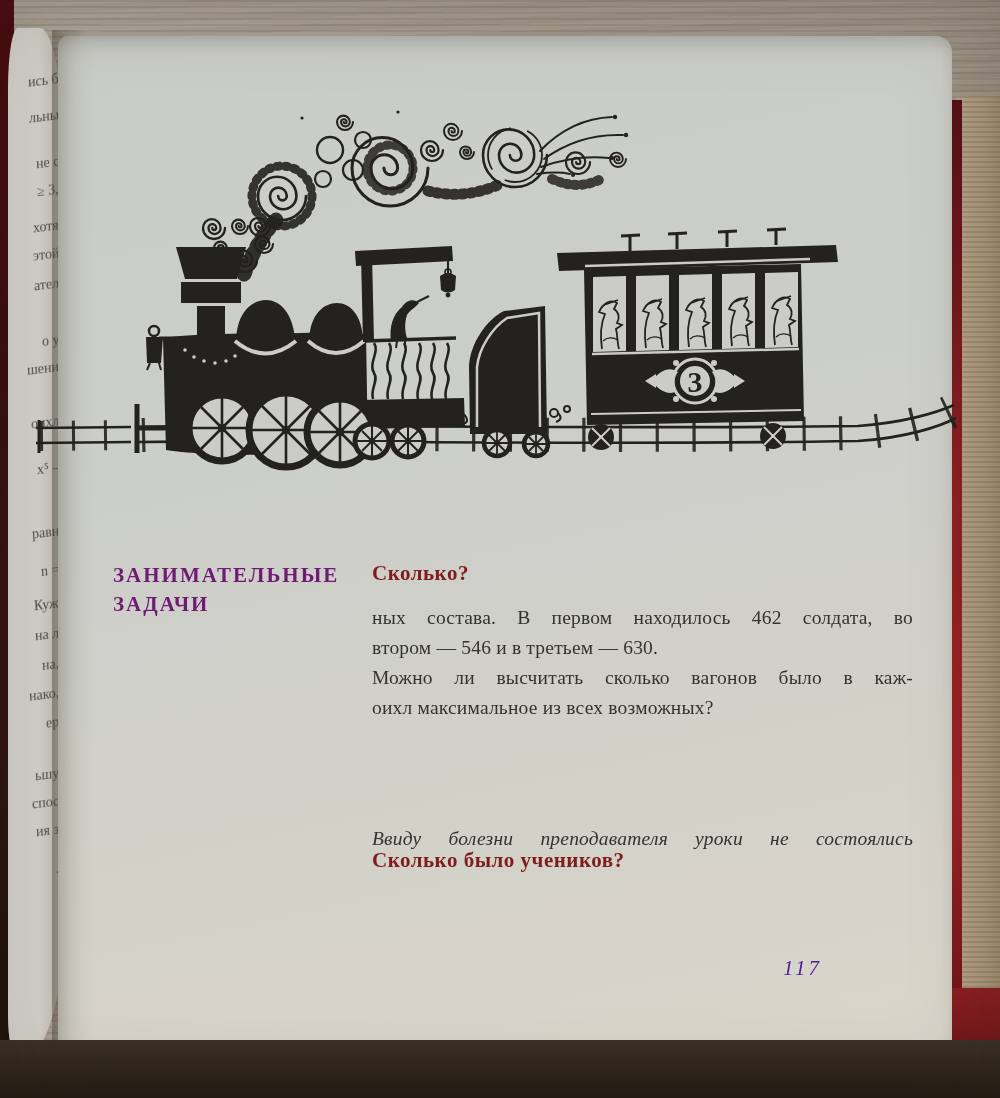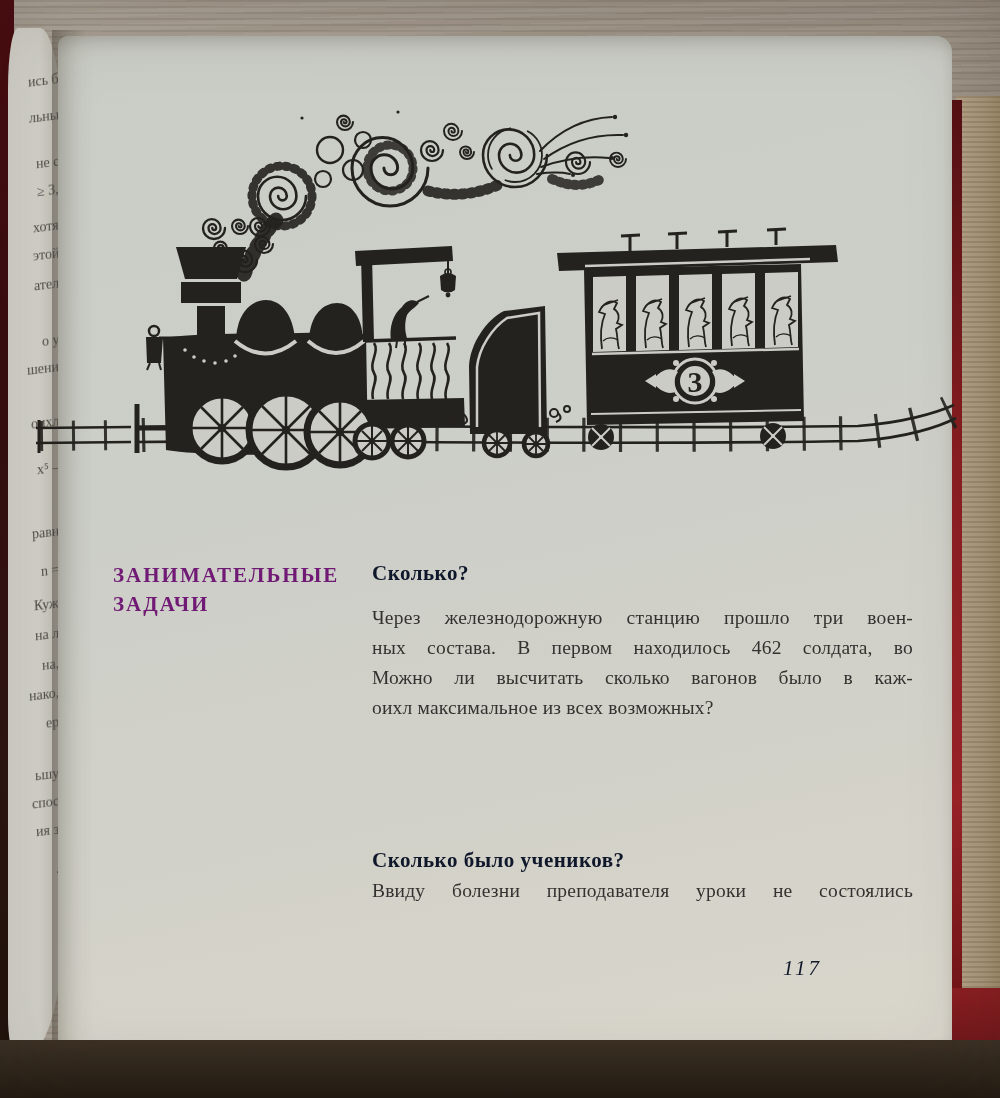--- a/index.html
+++ b/index.html
@@ -38,30 +38,30 @@
     border-radius:10px 16px 8px 6px;
     background:linear-gradient(168deg,#caccc6 0%,#cccec8 40%,#d3d2c9 75%,#dad6cc 100%);
     box-shadow:inset 20px 0 26px -14px rgba(92,86,74,.38),
                inset 0 16px 20px -14px rgba(120,114,102,.40),
                inset -4px -6px 14px -8px rgba(110,100,85,.30);}
   .vignette{position:absolute;inset:0;box-shadow:inset 0 0 90px rgba(45,38,26,.22);pointer-events:none;}
   
   .content{position:absolute;inset:0;color:#343230;}
   .col-heading{position:absolute;left:113px;top:561px;width:228px;
     font-weight:bold;font-size:21px;line-height:29px;letter-spacing:2px;color:#701a75;}
-  .h-problem{position:absolute;font-weight:bold;font-size:21px;color:#0f172a;letter-spacing:.5px;}
+  .h-problem{position:absolute;font-weight:bold;font-size:21px;color:#7f1d1d;letter-spacing:.5px;}
   .h1{left:372px;top:561px;width:540px;}
   .h2{left:372px;top:834px;width:540px;margin-top:14px;}
   .para{position:absolute;left:372px;width:541px;font-size:19.5px;}
   .p1{top:603px;}
-  .p2{top:876px;}
+  .p2{top:824px;font-style:italic;}
   .para .ln{height:30px;line-height:30px;text-align:justify;text-align-last:justify;letter-spacing:.2px;}
   .para .ln.last{text-align-last:left;}
   .pagenum{position:absolute;left:783px;top:956px;width:60px;font-style:italic;font-size:21px;
-    letter-spacing:3px;color:#0f172a;}
+    letter-spacing:3px;color:#4c1d95;}
   svg.illu{position:absolute;inset:0;width:100%;height:100%;filter:blur(.3px);}
 </style>
 </head>
 <body>
 
 <div class="photo">
   <div class="wood"></div>
   <div class="fore-edge"></div>
   <div class="cover-right"></div>
   <div class="cover-corner-br"></div>
@@ -310,22 +310,22 @@
   </svg>
 
   <div class="content">
     <div class="col-heading">
       <div>ЗАНИМАТЕЛЬНЫЕ</div>
       <div>ЗАДАЧИ</div>
     </div>
 
     <div class="h-problem h1">Сколько?</div>
     <div class="para p1">
-      <div class="ln">Через железнодорожную станцию прошло три воен-</div>
       <div class="ln">ных состава. В первом находилось 462 солдата, во</div>
+      <div class="ln last">втором — 546 и в третьем — 630.</div>
       <div class="ln">Можно ли высчитать сколько вагонов было в каж-</div>
       <div class="ln last">оихл максимальное из всех возможных?</div>
     </div>
 
     <div class="h-problem h2">Сколько было учеников?</div>
     <div class="para p2">
       <div class="ln">Ввиду болезни преподавателя уроки не состоялись</div>
     </div>
 
     <div class="pagenum">117</div>

